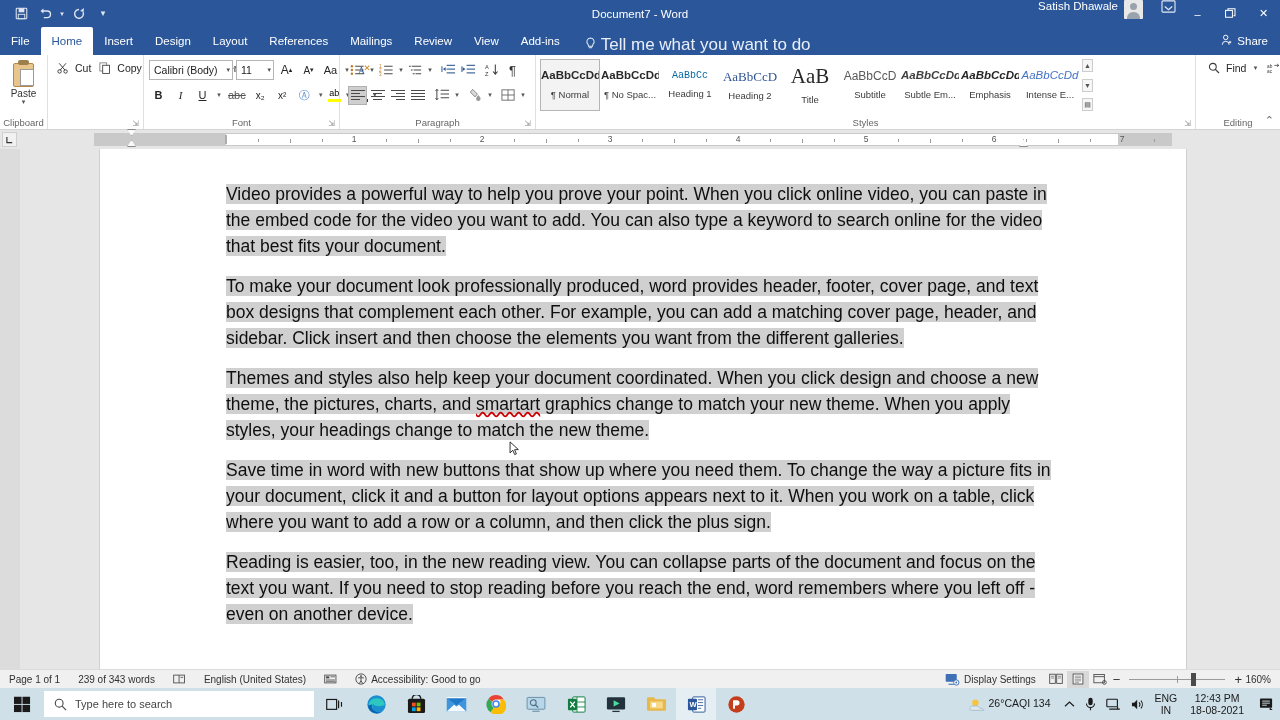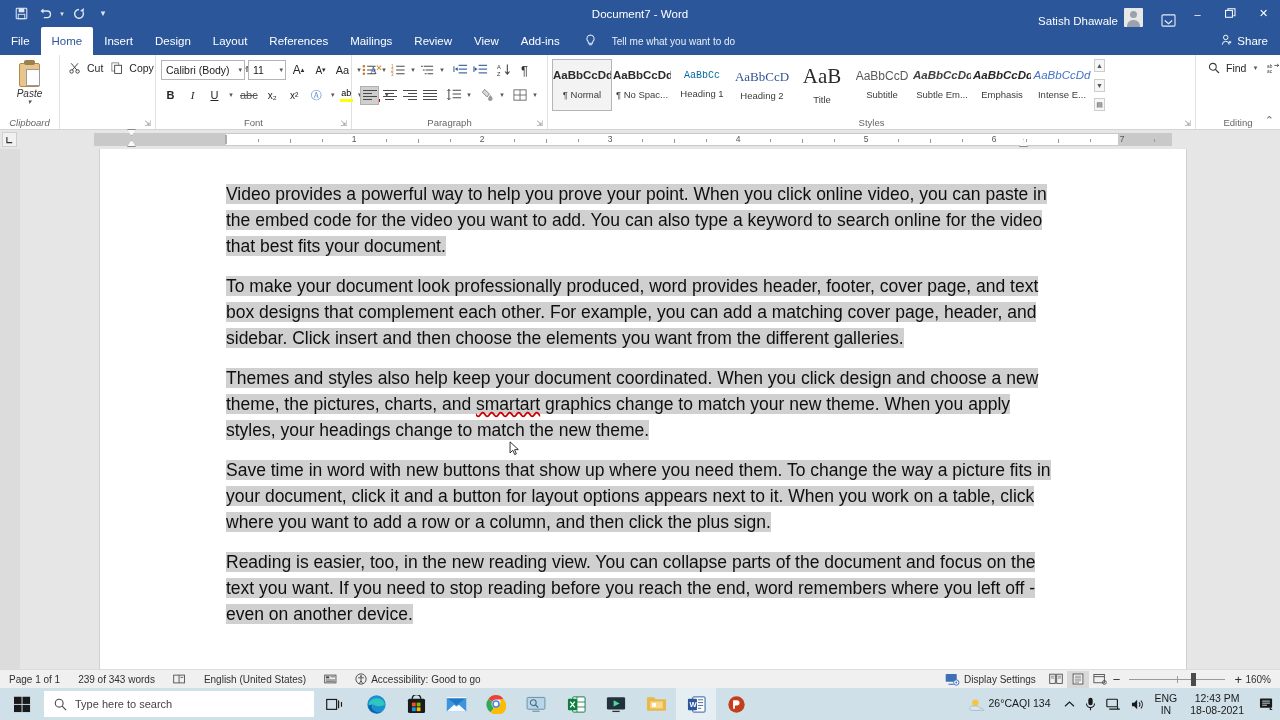--- a/index.html
+++ b/index.html
@@ -21,21 +21,21 @@
   .qat-btn {
     width: 22px; height: 22px; display: flex; align-items: center; justify-content: center;
     color: #dfe6f2; font-size: 12px; line-height: 1;
   }
   .qat-btn svg { display: block; }
   .title-center {
     position: absolute; left: 0; right: 0; text-align: center;
     font-size: 11.5px; color: #fff; pointer-events: none;
   }
   .title-right {
-    margin-left: auto; display: flex; align-items: flex-end; height: 27px;
+    margin-left: auto; display: flex; align-items: flex-start; height: 27px;
   }
   .user-name { font-size: 11.5px; color: #fff; margin-right: 6px; }
   .user-avatar {
     width: 19px; height: 19px; background: #e8e8e8; border-radius: 1px;
     display: flex; align-items: flex-end; justify-content: center; overflow: hidden;
     margin-right: 12px;
   }
   .user-avatar .head { width: 7px; height: 7px; border-radius: 50%; background: #9aa3ad; position: relative; top: -3px; }
   .user-avatar .body { width: 13px; height: 7px; border-radius: 6px 6px 0 0; background: #9aa3ad; position: absolute; bottom: 0; }
   .ribbon-opt { width: 26px; display: flex; align-items: center; justify-content: center; color: #e6ecf6; }
@@ -48,22 +48,22 @@
   .tabsrow {
     position: absolute; top: 27px; left: 0; width: 1280px; height: 28px;
     background: #2b579a; display: flex; align-items: stretch;
   }
   .tab {
     padding: 0 11px; display: flex; align-items: center;
     font-size: 11.5px; color: #fff;
   }
   .tab.active { background: #fff; color: #2b579a; border-radius: 2px 2px 0 0; }
   .tellme {
-    display: flex; align-items: center; gap: 16px; margin-left: 14px;
-    font-size: 10px; color: #e9eef7; font-style: normal;
+    display: flex; align-items: flex-end; gap: 5px; margin-left: 14px;
+    font-size: 17px; color: #e9eef7; font-style: normal;
   }
   .share {
     margin-left: auto; margin-right: 12px; display: flex; align-items: center; gap: 4px;
     font-size: 11.5px; color: #fff;
   }
 
   
   .ribbon {
     position: absolute; top: 55px; left: 0; width: 1280px; height: 75px;
     background: #fff; border-bottom: 1px solid #d4d4d4;
@@ -71,21 +71,21 @@
   }
   .group { position: relative; display: flex; flex-direction: column; border-right: 1px solid #e0e0e0; }
   .group-body { flex: 1; display: flex; align-items: flex-start; padding: 3px 5px 0 5px; }
   .group-label {
     height: 14px; font-size: 9.5px; color: #666; text-align: center;
     display: flex; align-items: center; justify-content: center; position: relative;
   }
   .dlg { position: absolute; right: 4px; bottom: 1px; font-size: 8px; color: #8a8a8a; }
 
   
-  .g-clipboard { width: 60px; font-style: italic; }
+  .g-clipboard { width: 48px; }
   .paste-big {
     width: 52px; display: flex; flex-direction: column; align-items: center;
     font-size: 10px; color: #333; padding-top: 2px;
   }
   .paste-ico { width: 26px; height: 28px; position: relative; }
   .clipboard-shape { position: absolute; left: 2px; top: 3px; width: 21px; height: 24px; background: #e8c58c; border: 1px solid #b08a46; border-radius: 2px; }
   .clipboard-clip { position: absolute; left: 7px; top: 0px; width: 11px; height: 5px; background: #9d7f4e; border-radius: 2px; }
   .clipboard-page { position: absolute; left: 9px; top: 9px; width: 14px; height: 17px; background: #fff; border: 1px solid #9a9a9a; }
   .paste-caret { font-size: 7px; color: #555; margin-top: -1px; }
 

